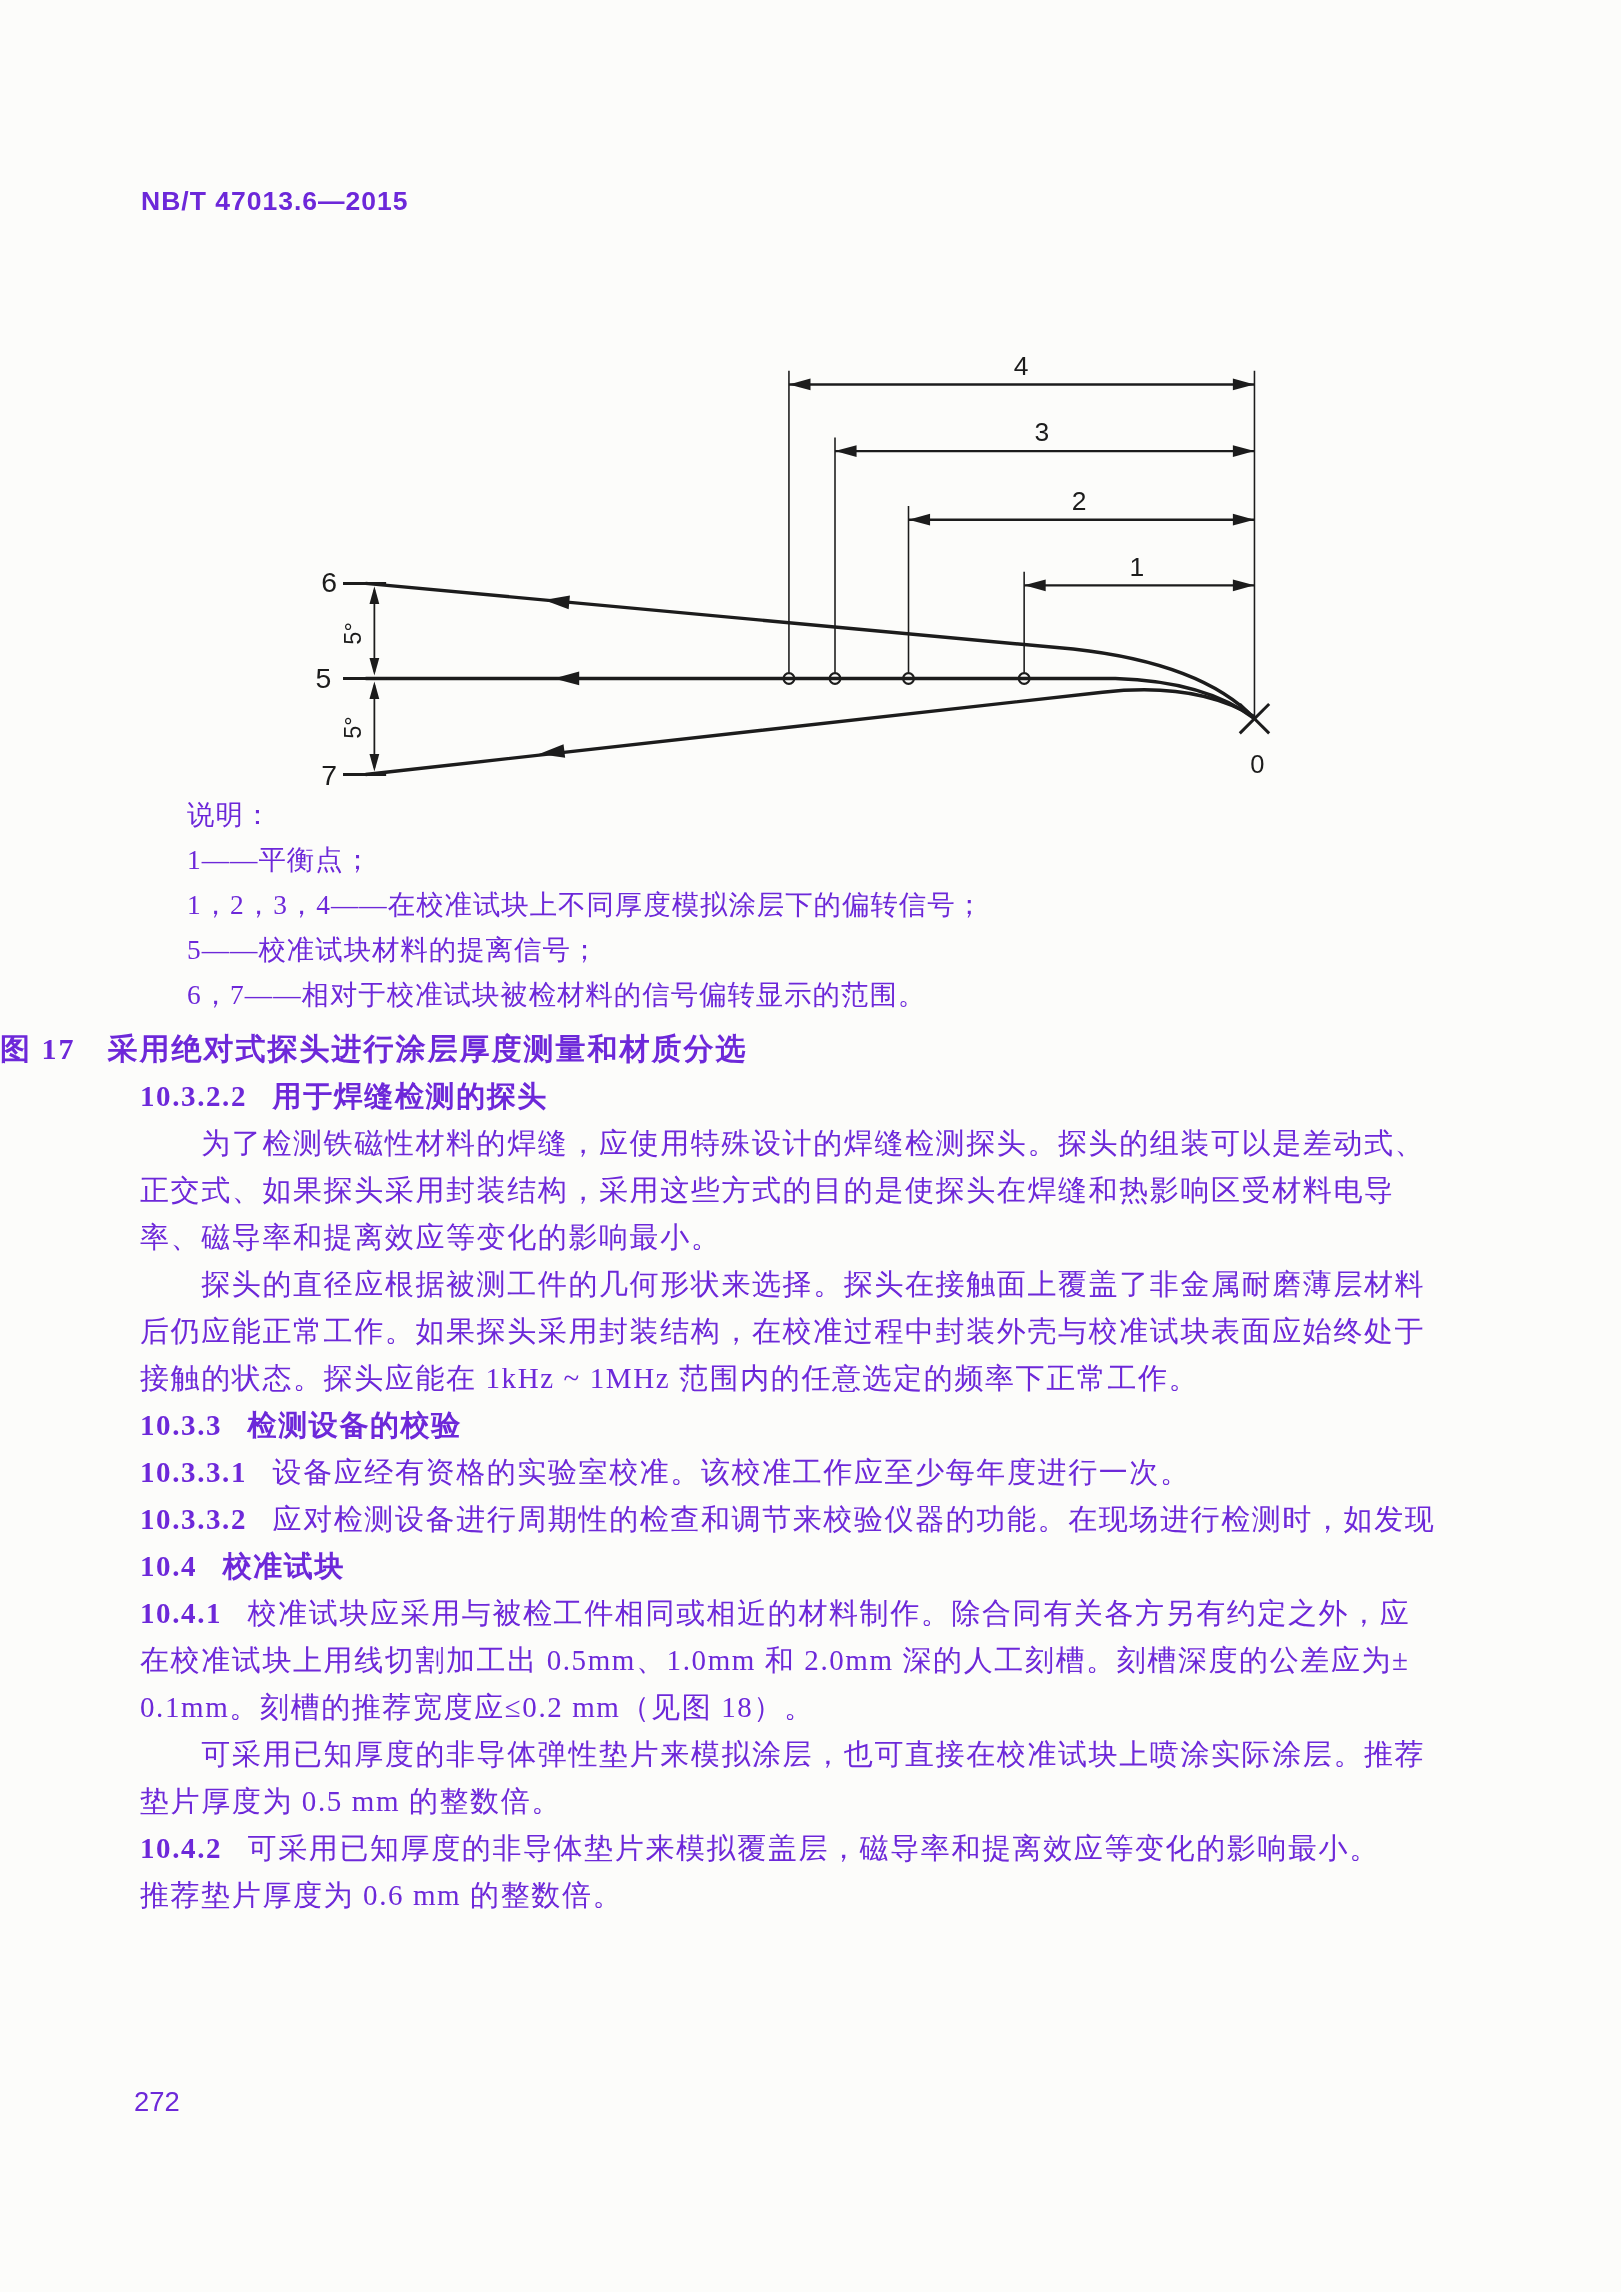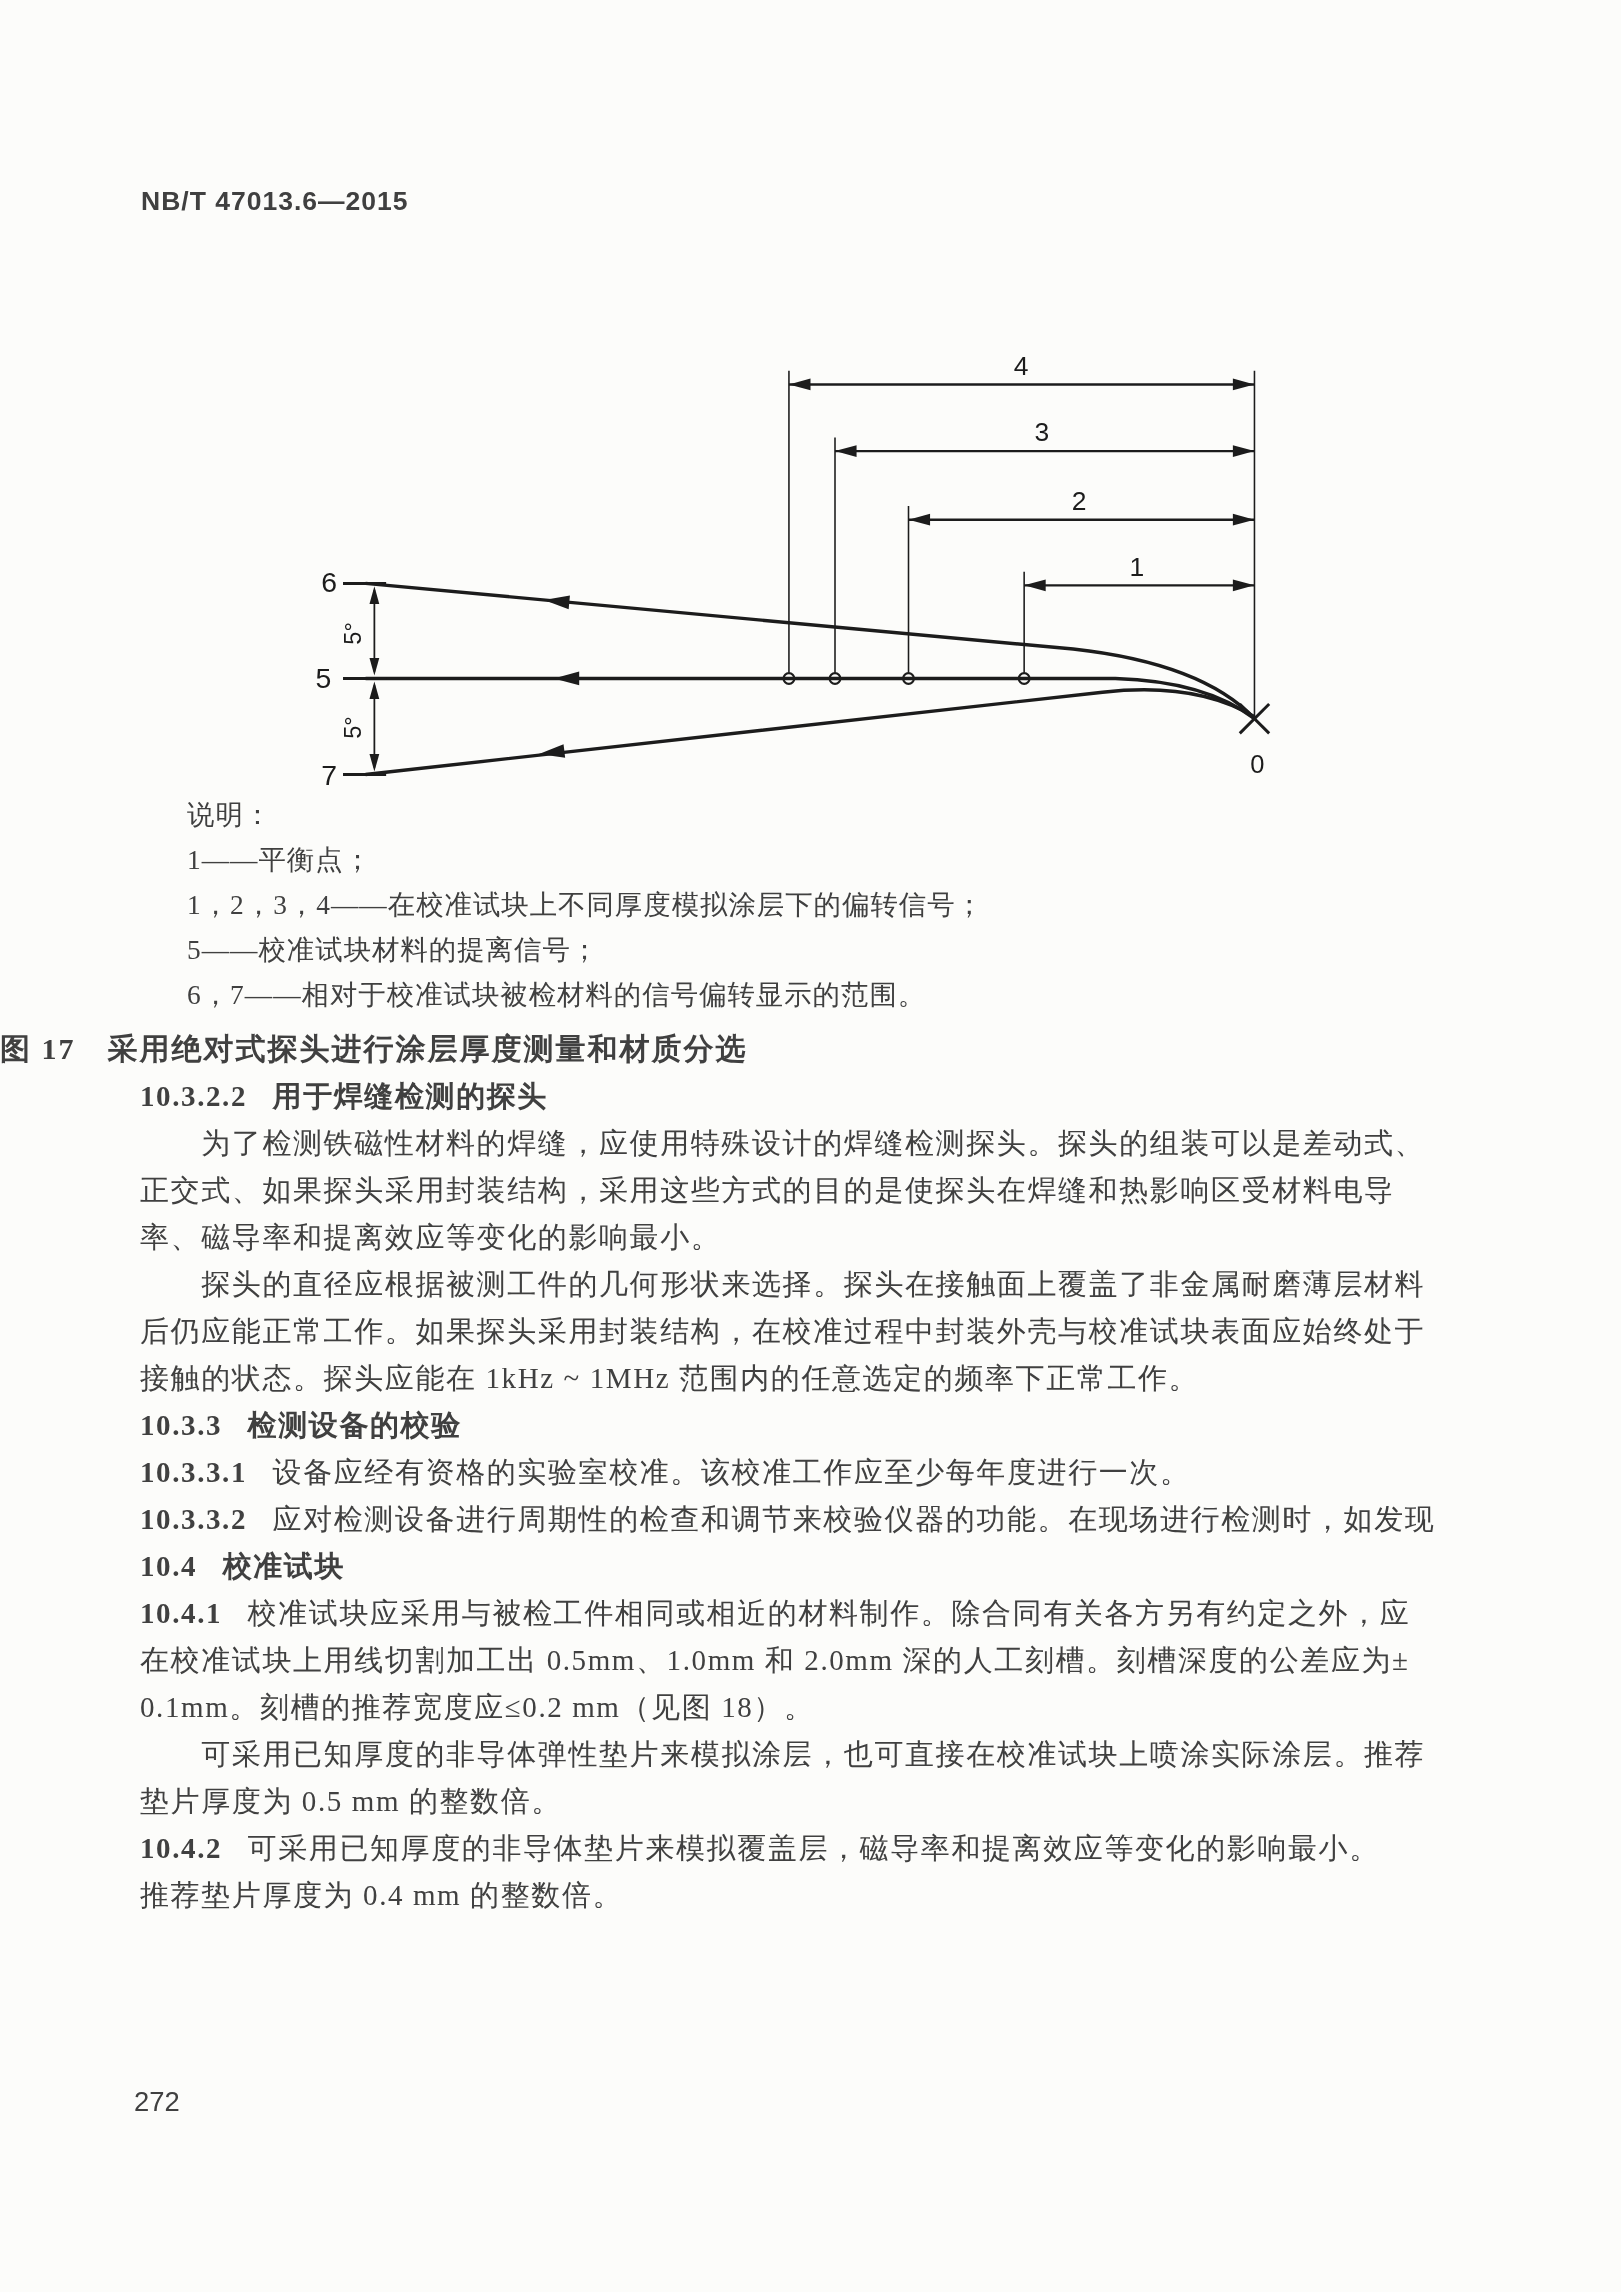--- a/index.html
+++ b/index.html
@@ -1,18 +1,18 @@
 <!DOCTYPE html>
 <html><head>
 <meta charset="utf-8">
 <style>
   html,body { margin:0; padding:0; background:#e8e8e8; }
   .page {
     position:relative; width:1621px; height:2293px; margin:0 auto;
-    background:#fcfcfa; color:#404040; overflow:hidden;
+    background:#fcfcfa; color:#6d28d9; overflow:hidden;
     font-family:"Liberation Serif","DejaVu Serif",serif;
   }
   .std-header {
     position:absolute; left:141px; top:186px;
     font-family:"Liberation Sans","DejaVu Sans",sans-serif;
     font-weight:700; font-size:26.5px; letter-spacing:1px; white-space:nowrap;
   }
   svg.diagram { position:absolute; left:0; top:0; }
   svg.diagram text {
     font-family:"Liberation Sans","DejaVu Sans",sans-serif;
@@ -153,19 +153,19 @@
       <div class="line bold"><span class="num">10.3.3</span><span>检测设备的校验</span></div>
       <div class="line"><span class="num">10.3.3.1</span><span>设备应经有资格的实验室校准。该校准工作应至少每年度进行一次。</span></div>
       <div class="line"><span class="num">10.3.3.2</span><span>应对检测设备进行周期性的检查和调节来校验仪器的功能。在现场进行检测时，如发现</span></div>
       <div class="line bold"><span class="num">10.4</span><span>校准试块</span></div>
       <div class="line"><span class="num">10.4.1</span><span>校准试块应采用与被检工件相同或相近的材料制作。除合同有关各方另有约定之外，应</span></div>
       <div class="line"><span class="num"></span><span>在校准试块上用线切割加工出 0.5mm、1.0mm 和 2.0mm 深的人工刻槽。刻槽深度的公差应为±</span></div>
       <div class="line"><span class="num"></span><span>0.1mm。刻槽的推荐宽度应≤0.2 mm（见图 18）。</span></div>
       <div class="line"><span class="num"></span><span>　　可采用已知厚度的非导体弹性垫片来模拟涂层，也可直接在校准试块上喷涂实际涂层。推荐</span></div>
       <div class="line"><span class="num"></span><span>垫片厚度为 0.5 mm 的整数倍。</span></div>
       <div class="line"><span class="num">10.4.2</span><span>可采用已知厚度的非导体垫片来模拟覆盖层，磁导率和提离效应等变化的影响最小。</span></div>
-      <div class="line"><span class="num"></span><span>推荐垫片厚度为 0.4 mm 的整数倍。</span></div>
+      <div class="line"><span class="num"></span><span>推荐垫片厚度为 0.6 mm 的整数倍。</span></div>
     </div>
 
   <div class="page-number">272</div>
 
 </div>
 
 
 </body></html>

